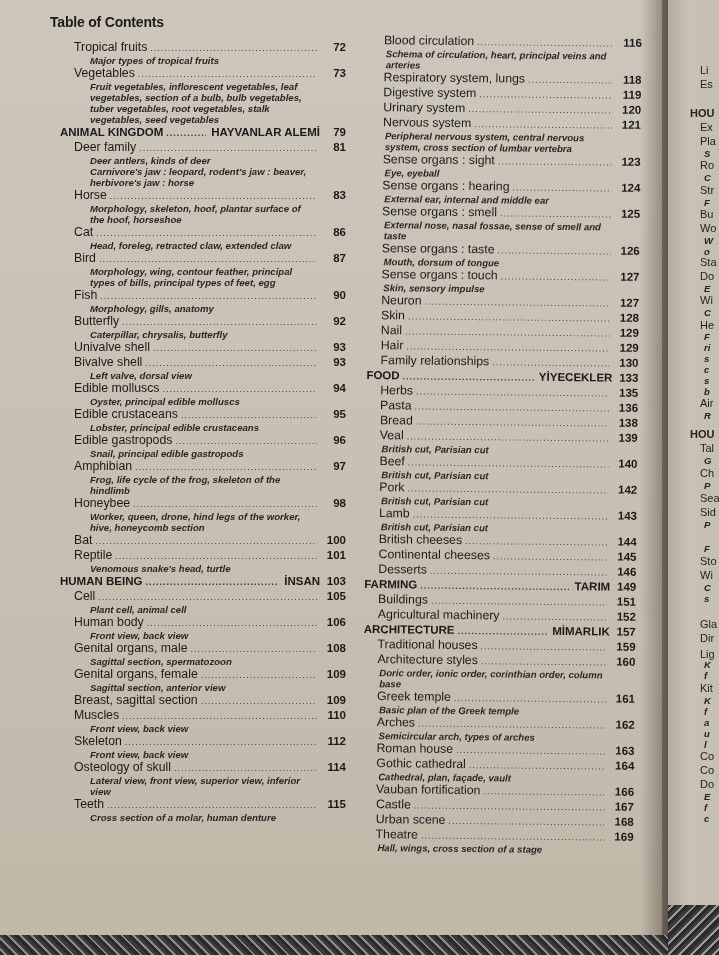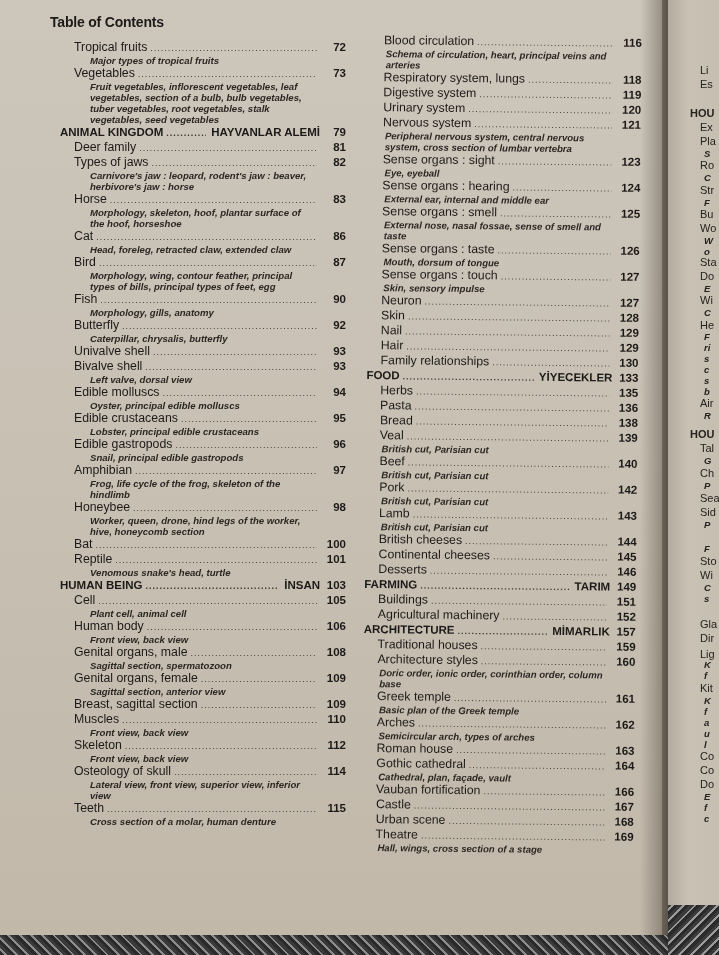--- a/index.html
+++ b/index.html
@@ -94,25 +94,21 @@
         <span class="label">ANIMAL KINGDOM</span>
         <span class="dots"></span>
         <span class="tr">HAYVANLAR ALEMİ</span>
         <span class="page-no">79</span>
       </div>
       <div class="entry l1">
         <span class="label">Deer family</span>
         <span class="dots"></span>
         <span class="page-no">81</span>
       </div>
-      <div class="entry l1">
-        <span class="label">Types of jaws</span>
-        <span class="dots"></span>
-        <span class="page-no">82</span>
-      </div>
+      <div class="desc">Deer antlers, kinds of deer</div>
       <div class="desc">Carnivore's jaw : leopard, rodent's jaw : beaver, herbivore's jaw : horse</div>
       <div class="entry l1">
         <span class="label">Horse</span>
         <span class="dots"></span>
         <span class="page-no">83</span>
       </div>
       <div class="desc">Morphology, skeleton, hoof, plantar surface of the hoof, horseshoe</div>
       <div class="entry l1">
         <span class="label">Cat</span>
         <span class="dots"></span>

